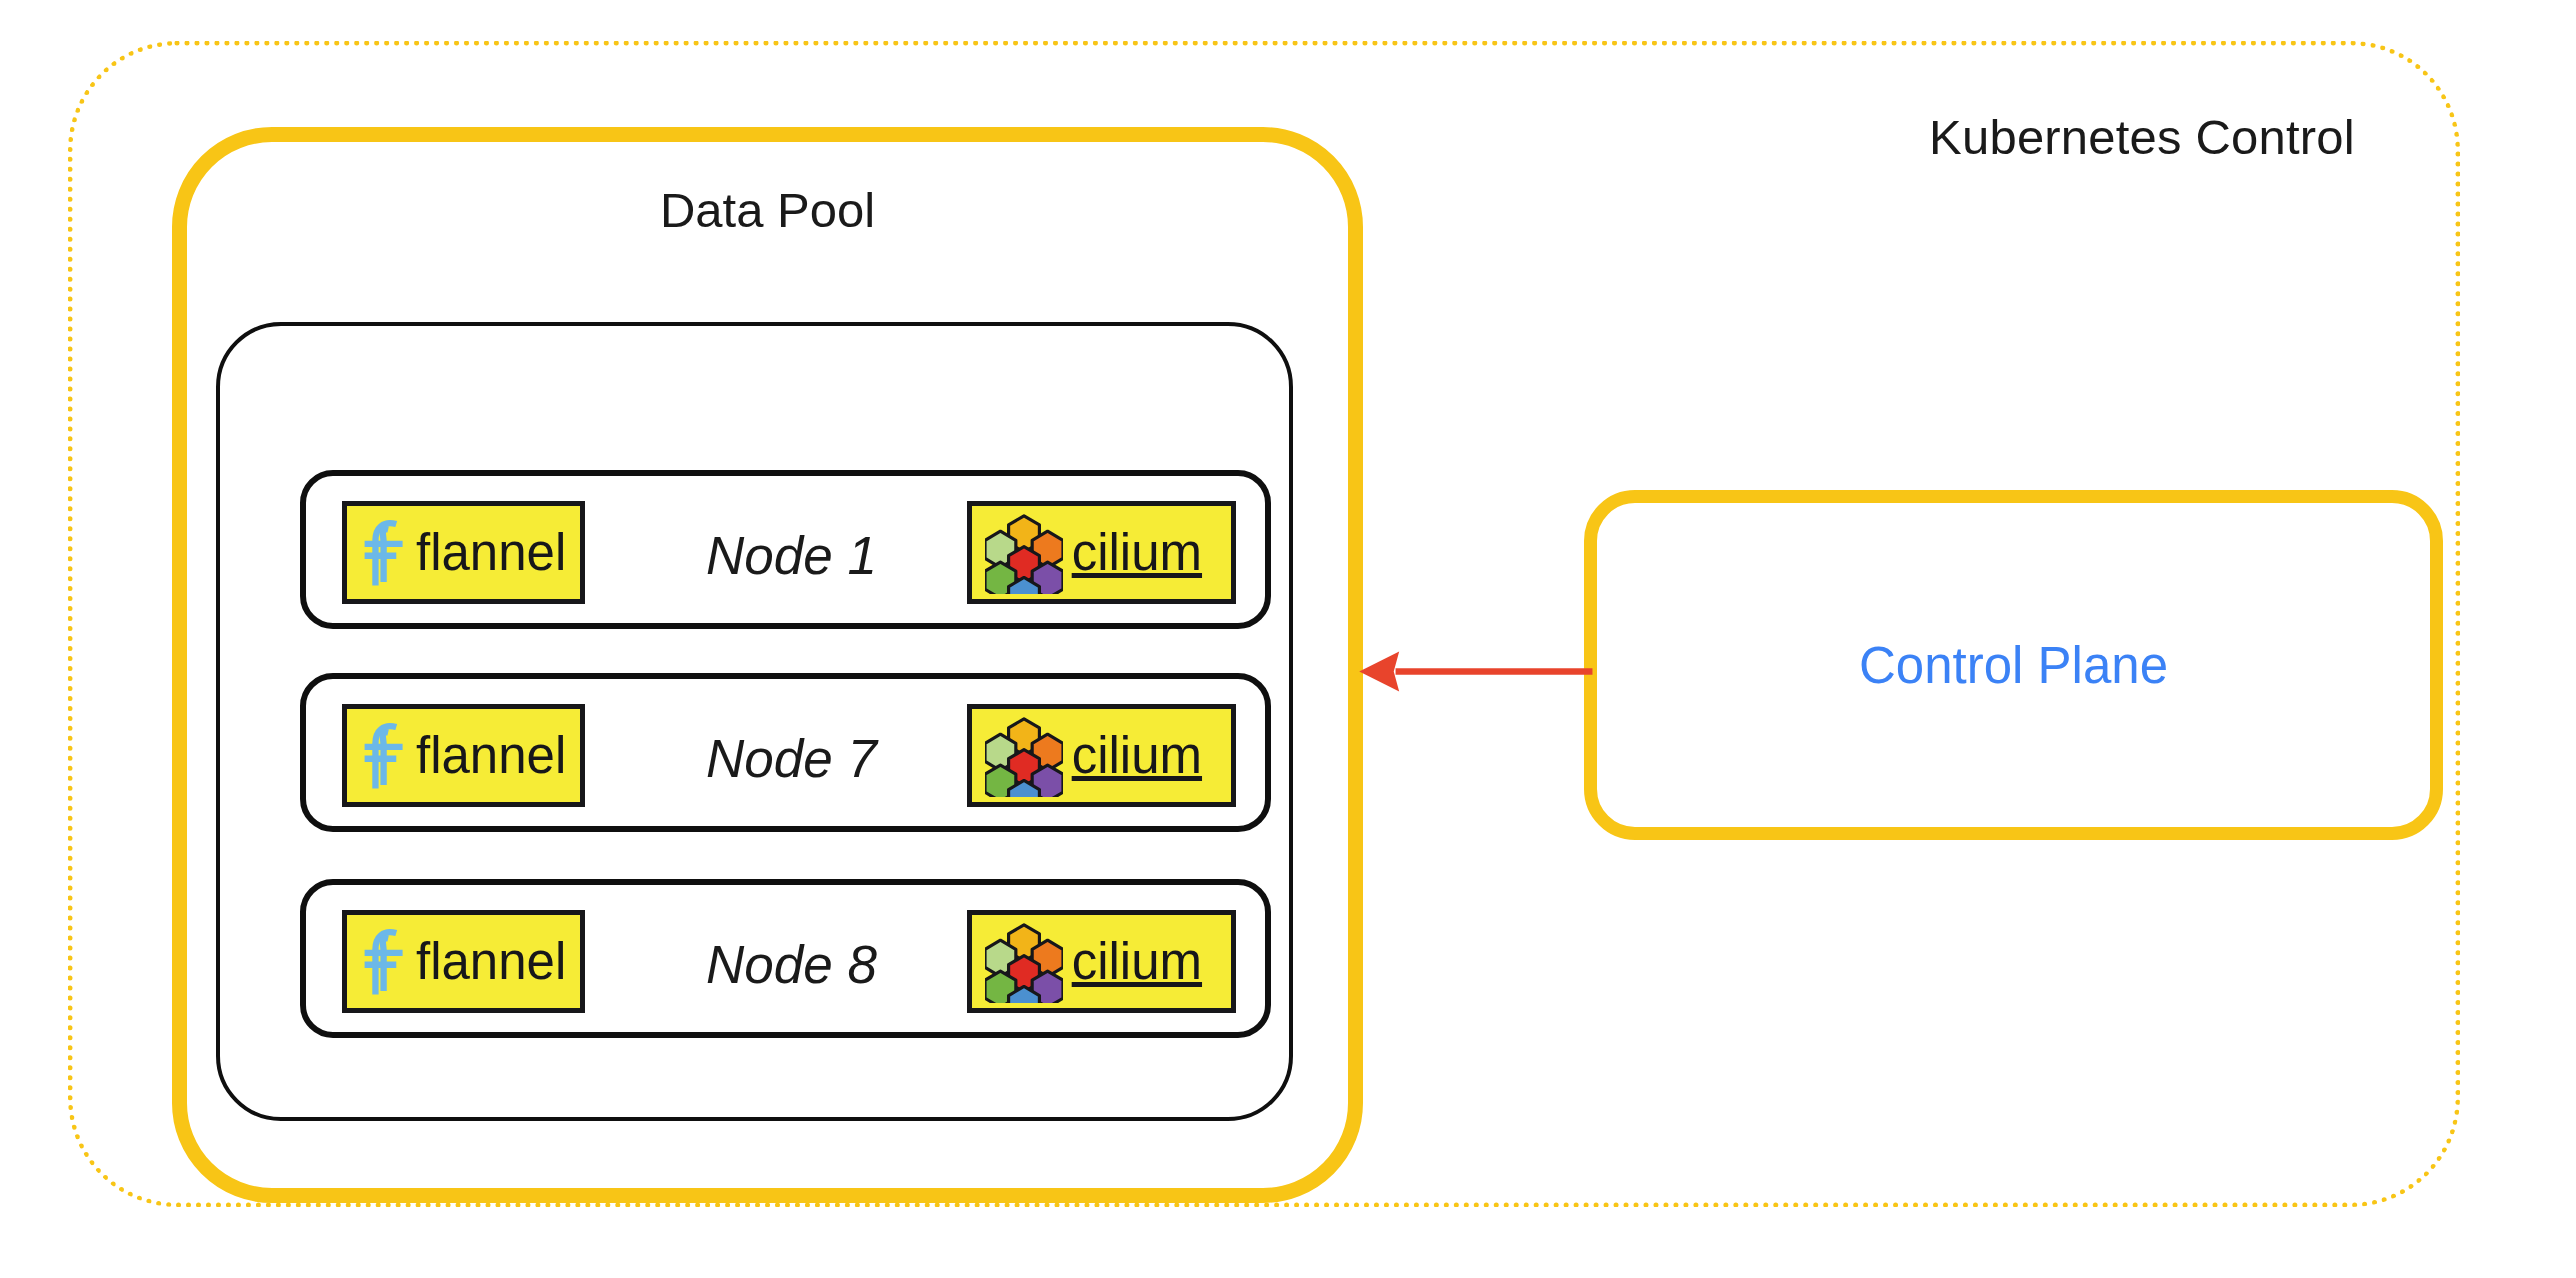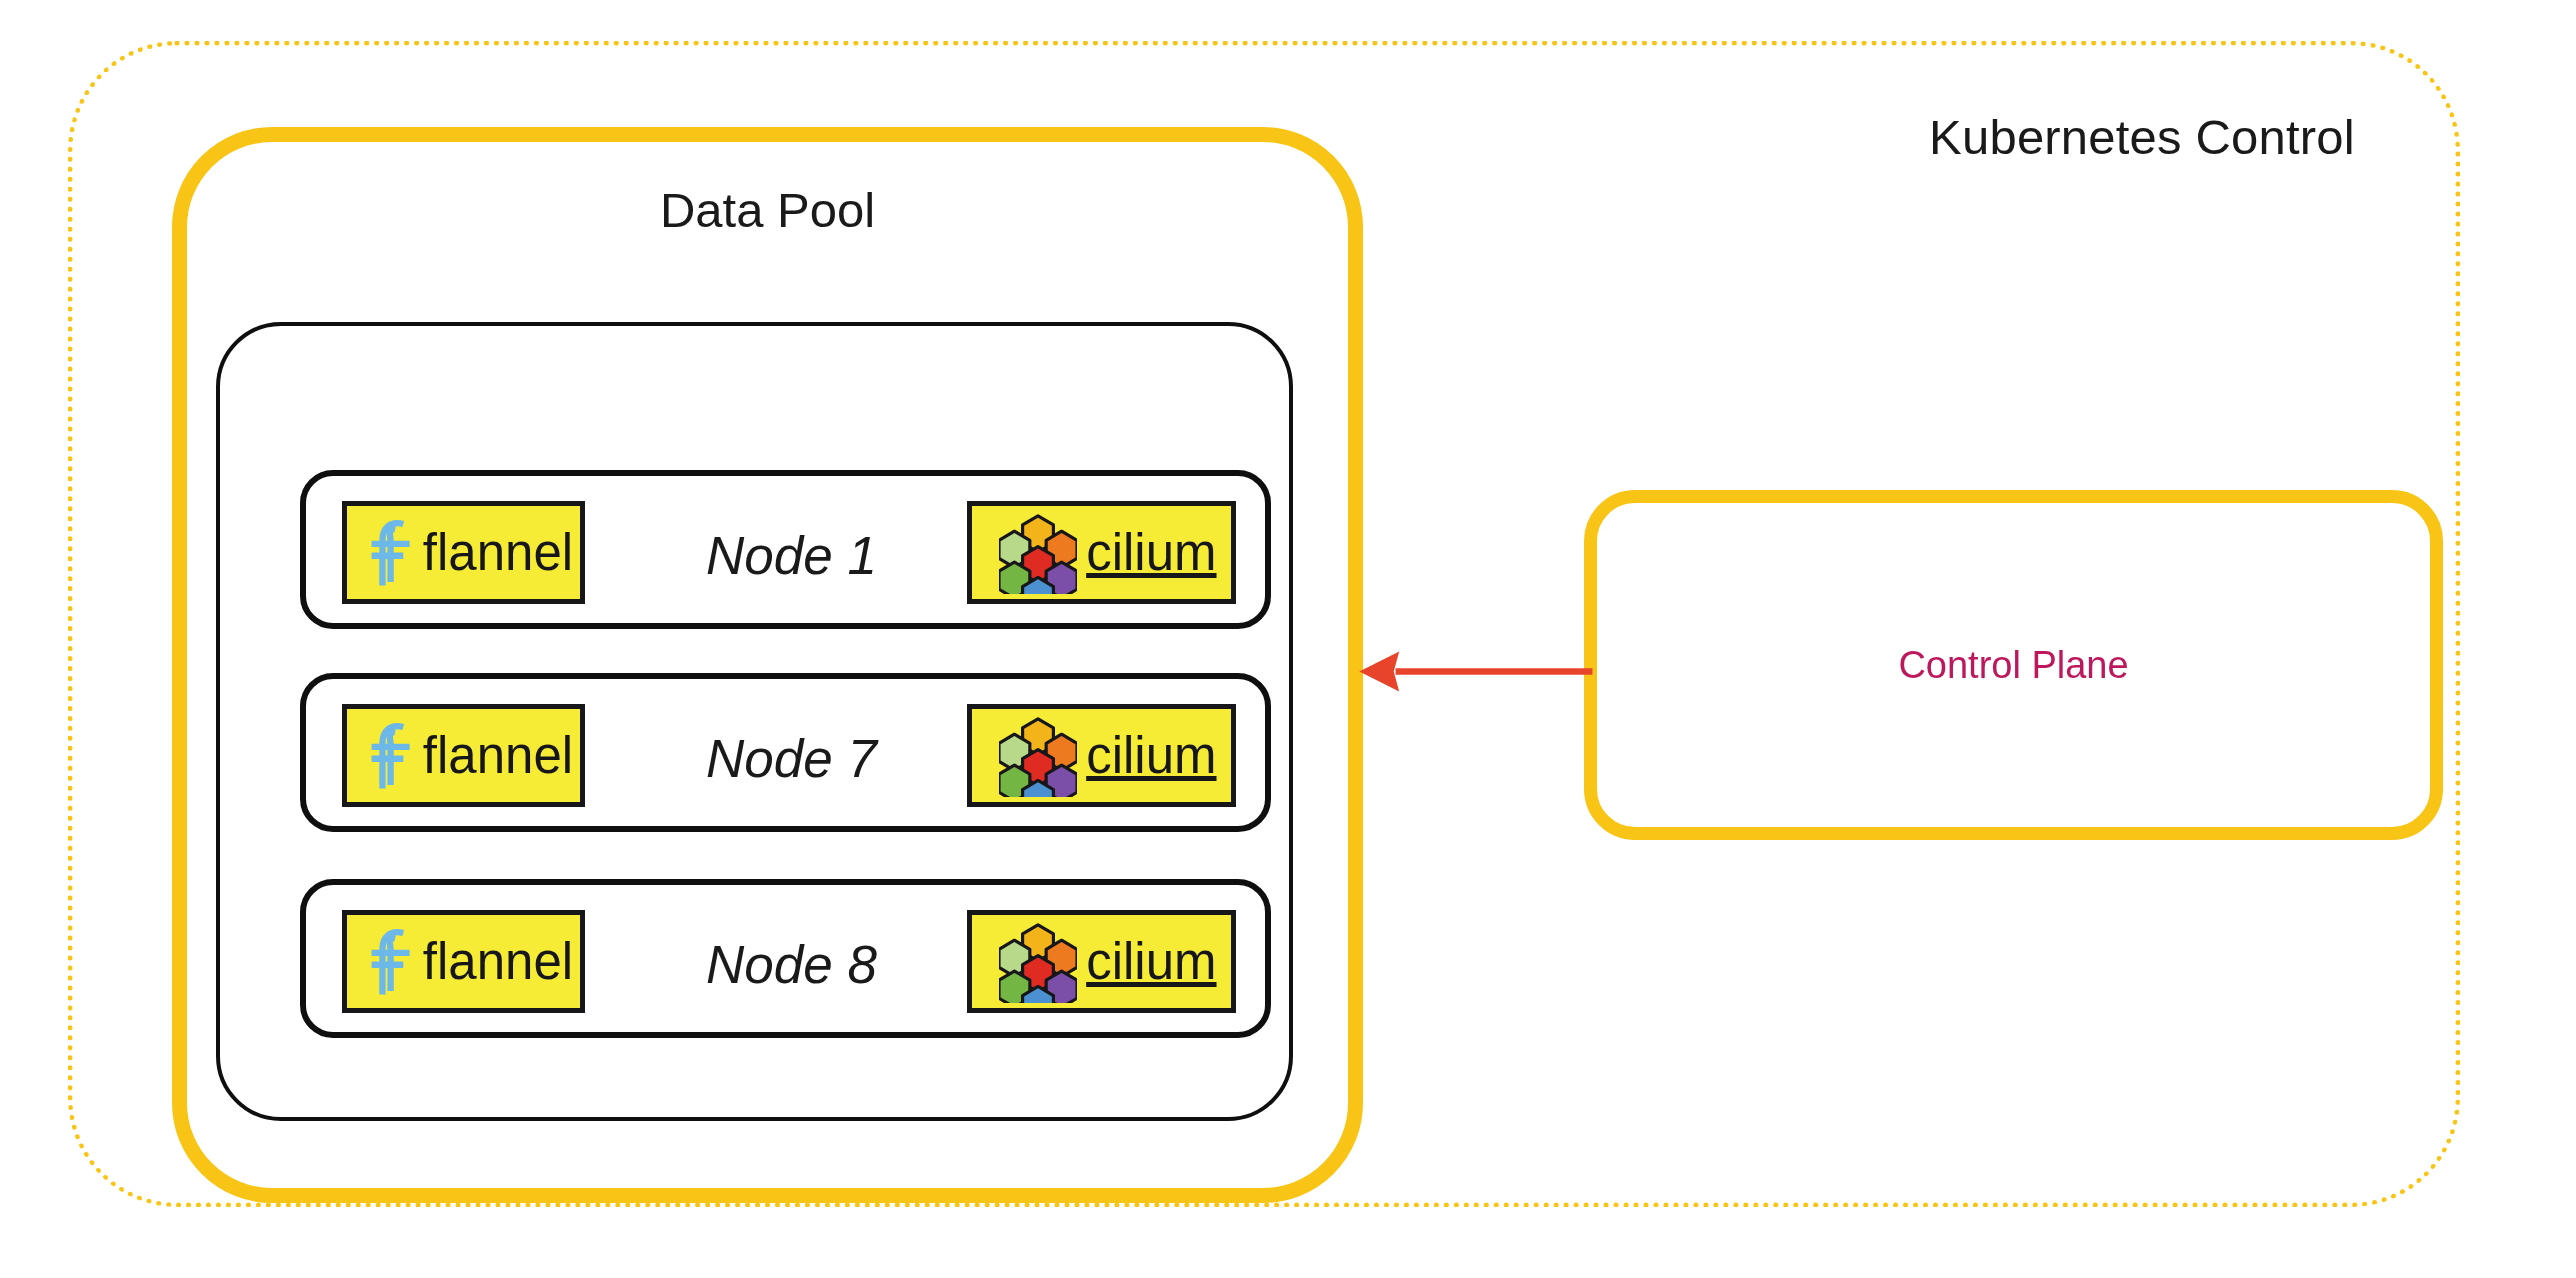--- a/index.html
+++ b/index.html
@@ -122,21 +122,20 @@
   
   .badge {
     position: absolute;
     top: 25.4px;
     height: 103px;
     border: 5.4px solid #17171a;
     box-sizing: border-box;
     background: #F6EC36;
     display: flex;
     align-items: center;
-    justify-content: center;
   }
   .badge-flannel {
     left: 36px;
     width: 243px;
     padding-left: 12.7px;
   }
   .badge-cilium {
     left: 661px;
     width: 269px;
     padding-left: 12.7px;
@@ -166,22 +165,22 @@
   }
   .control-plane-label {
     position: absolute;
     left: 1584px;
     top: 490px;
     width: 859px;
     height: 350px;
     display: flex;
     align-items: center;
     justify-content: center;
-    font-size: 38px;
-    color: #be185d;
+    font-size: 51px;
+    color: #3b82f6;
     white-space: nowrap;
   }
 
   
   .arrow-layer {
     position: absolute;
     left: 1352px;
     top: 635px;
     width: 245px;
     height: 73px;

